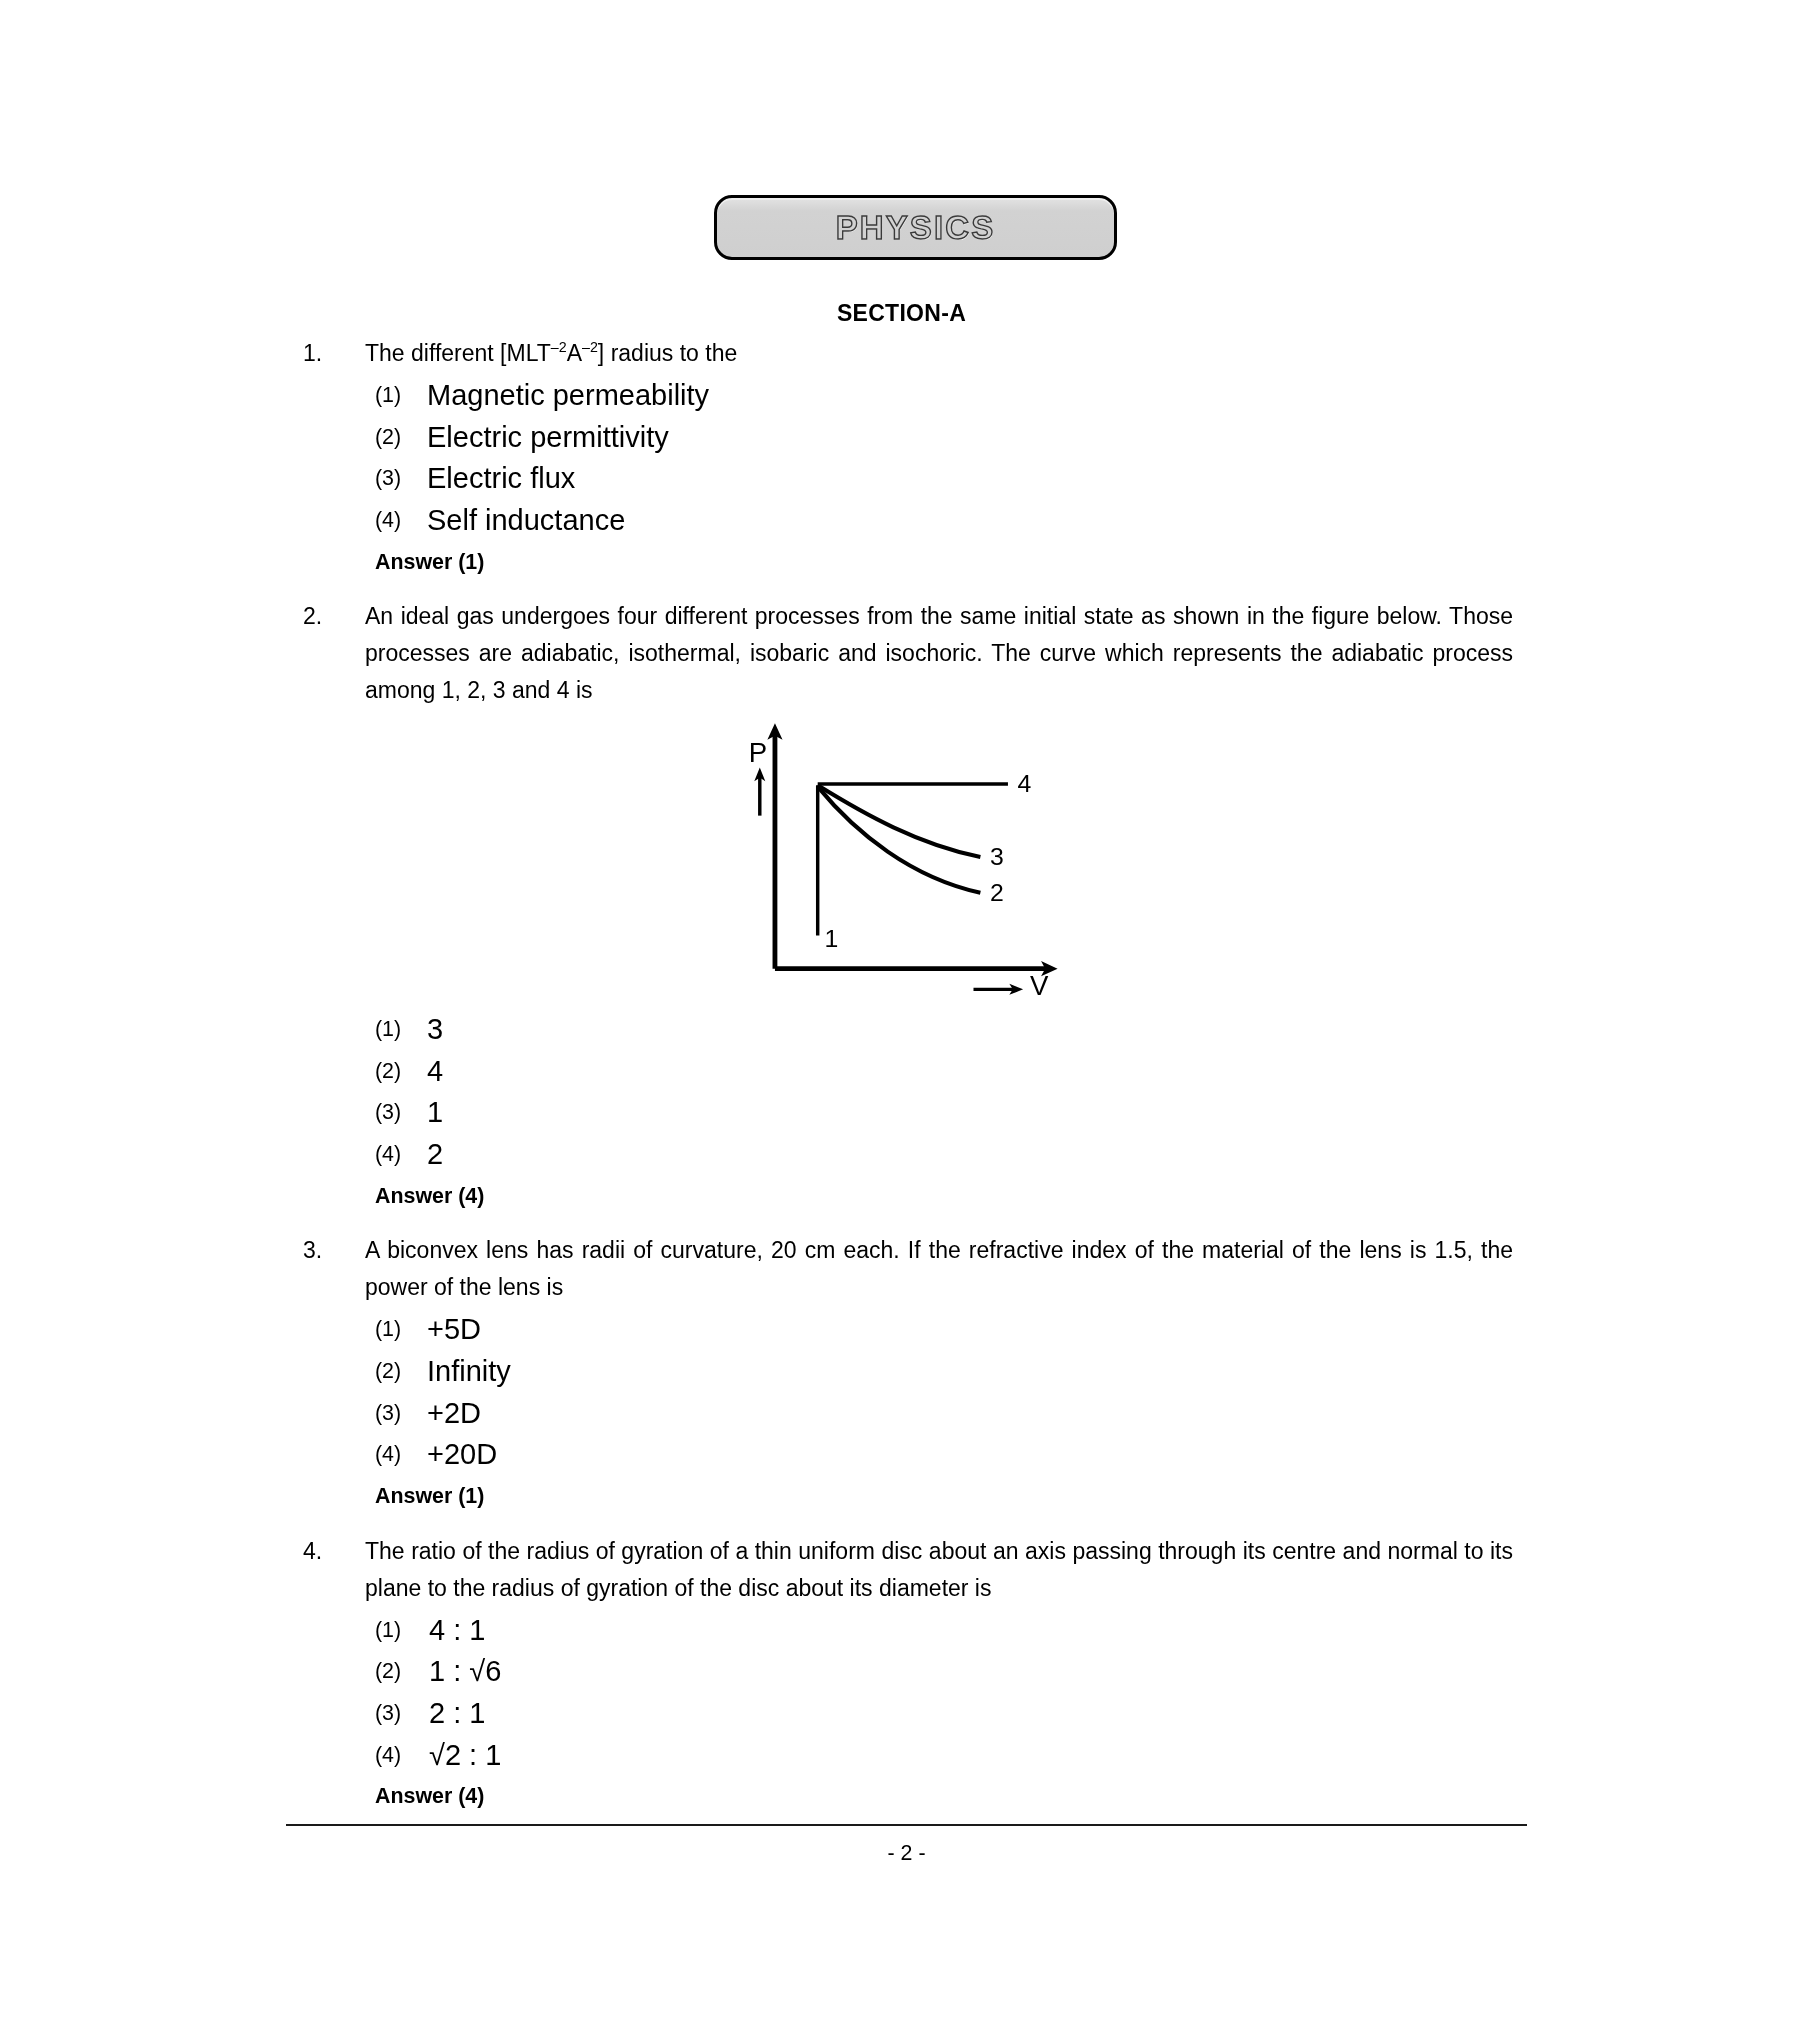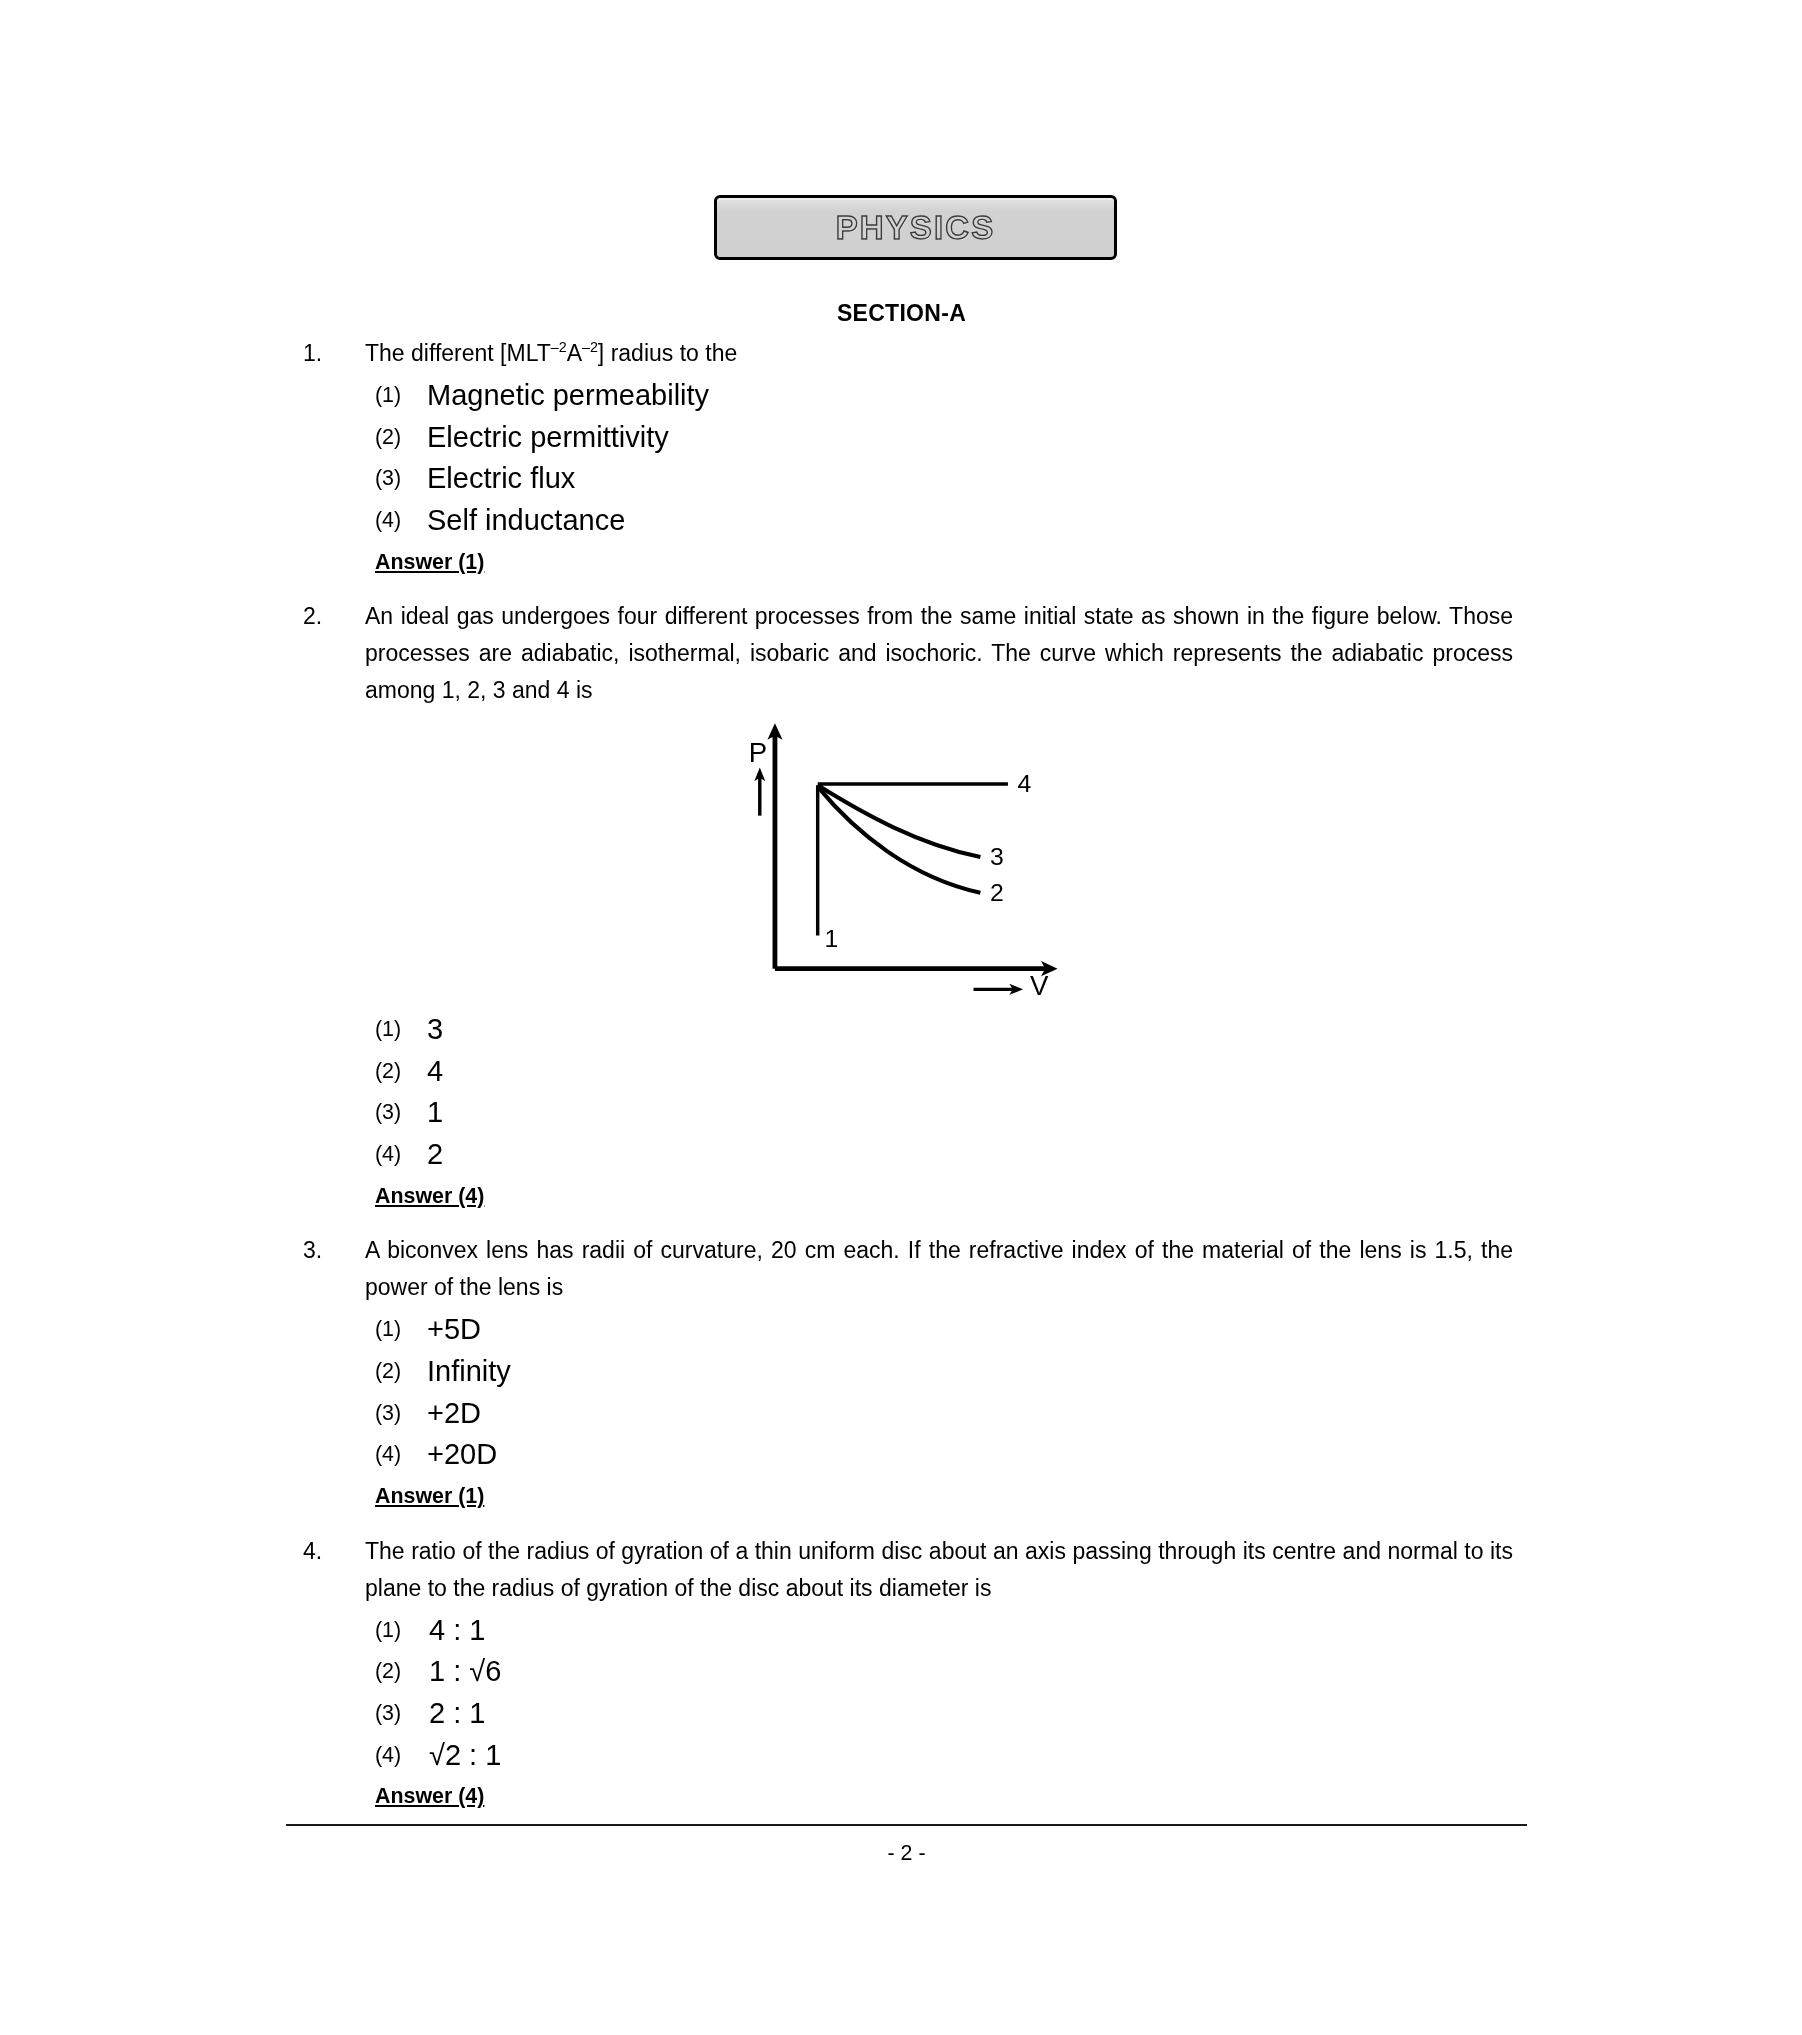--- a/index.html
+++ b/index.html
@@ -29,21 +29,21 @@
     left: 714px;
     top: 195px;
     width: 403px;
     height: 65px;
   }
   .banner {
     width: 100%;
     height: 100%;
     box-sizing: border-box;
     border: 3.4px solid #000000;
-    border-radius: 6px;
+    border-radius: 18px;
     background: linear-gradient(180deg, #e3e3e3 0%, #d2d2d2 22%, #cfcfcf 100%);
     display: flex;
     align-items: center;
     justify-content: center;
     box-shadow: inset 0 2.1px 0 #efefef;
   }
   .banner-text {
     font-size: 33px;
     font-weight: bold;
     letter-spacing: 2.1px;
@@ -118,21 +118,20 @@
     font-size: 29px;
     line-height: 32px;
   }
   .opt.wide .opt-key { width: 54px; flex: 0 0 54px; }
 
   
   .answer {
     display: flex;
     margin-top: 4.1px;
     margin-bottom: 20.7px;
-    text-decoration: underline;
   }
   .answer-pad { width: 72px; flex: 0 0 72px; }
   .answer-text {
     font-size: 21.4px;
     font-weight: bold;
     line-height: 32px;
   }
 
   
   .figure-wrap {

